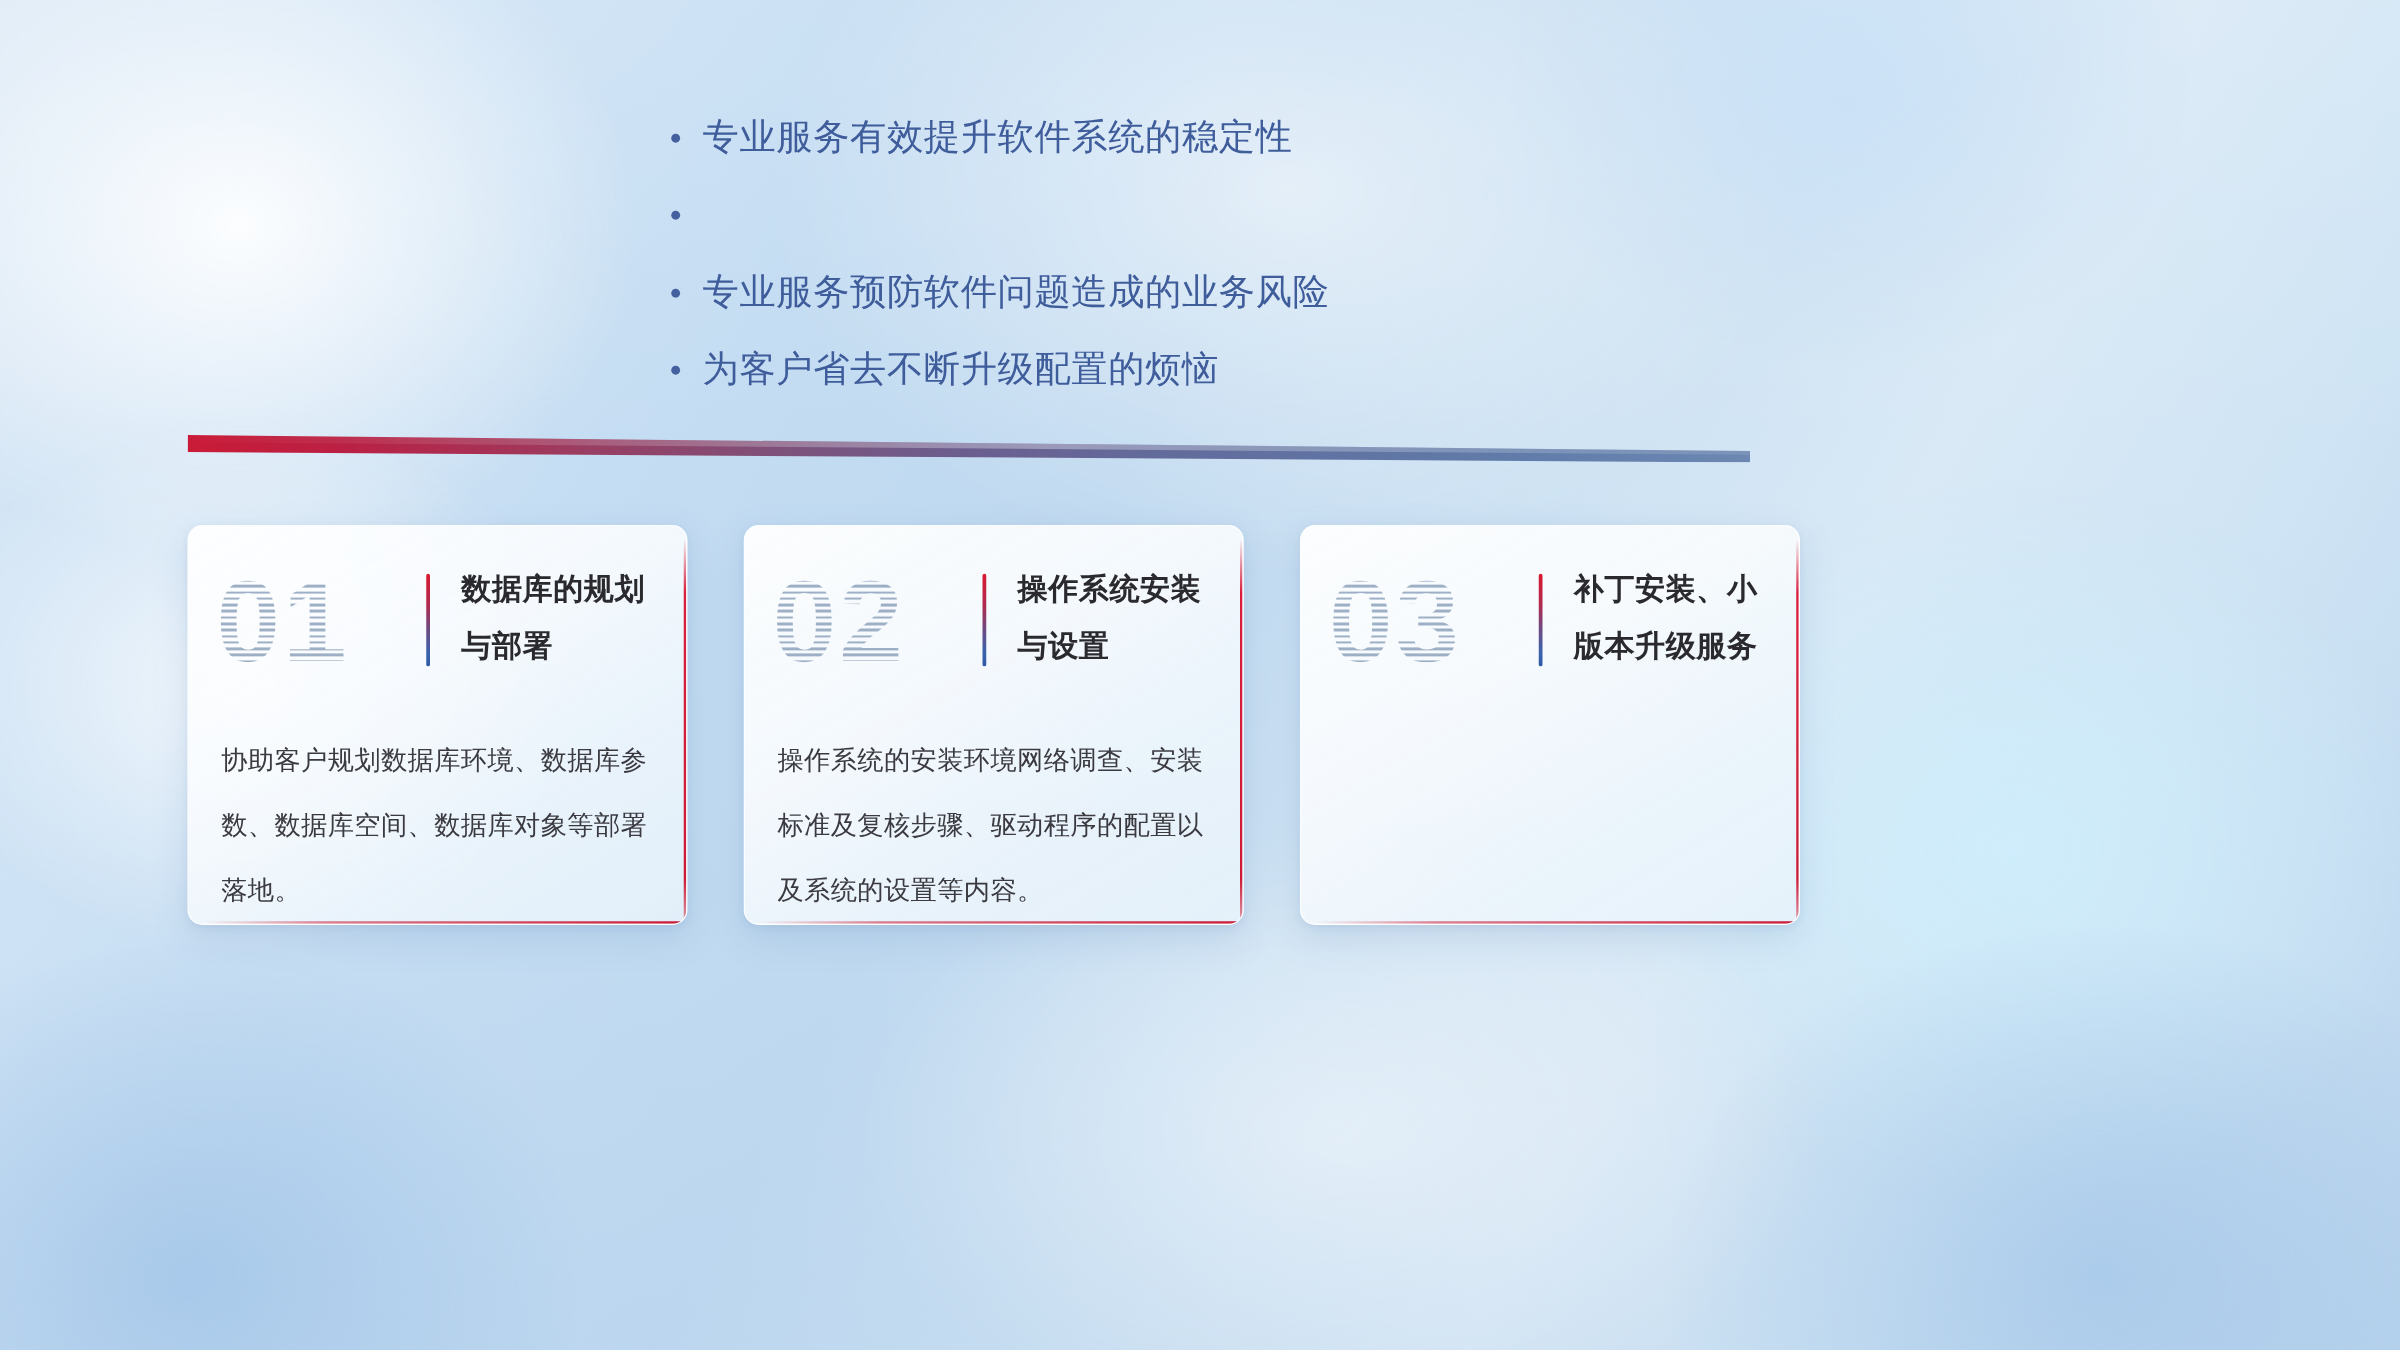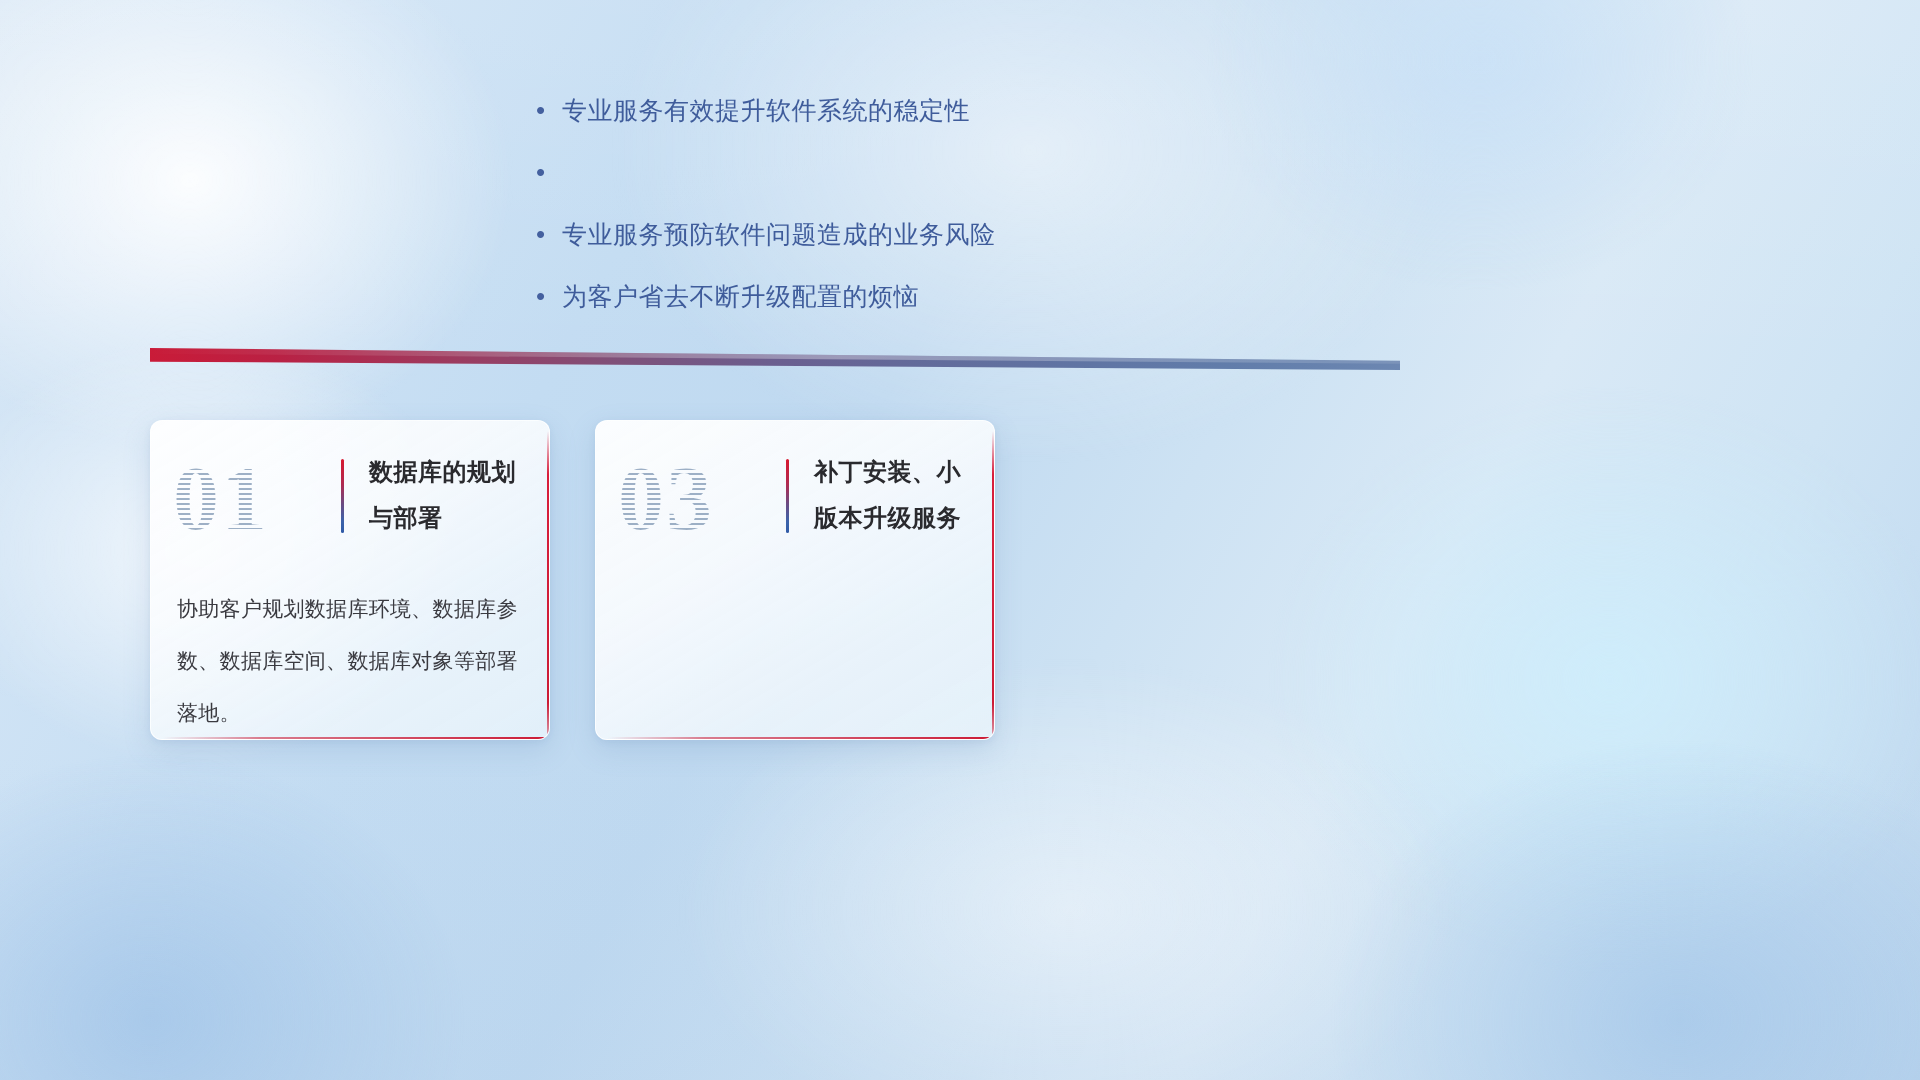--- a/index.html
+++ b/index.html
@@ -72,21 +72,21 @@
   .bullet{
     display:flex;align-items:flex-start;
     margin-bottom:18px;
   }
   .bullet-dot{
     width:26px;flex:0 0 26px;
     color:#44609f;font-size:26px;line-height:44px;
     text-align:left;
   }
   .bullet-text{
-    font-size:25px;line-height:44px;
+    font-size:29px;line-height:44px;
     color:#3f5c9b;
     letter-spacing:0.5px;
     font-weight:500;
   }
 
   
   #divider{
     position:absolute;left:150px;top:348px;width:1250px;height:22px;
   }
   #divider .bar{
@@ -123,21 +123,20 @@
     width:400px;height:320px;
     border-radius:12px;
     background:linear-gradient(150deg,
        rgba(255,255,255,0.94) 0%,
        rgba(250,252,254,0.90) 38%,
        rgba(238,246,252,0.86) 72%,
        rgba(232,243,251,0.84) 100%);
     box-shadow:0 10px 28px rgba(90,130,175,0.18), 0 2px 6px rgba(90,130,175,0.10);
     border:1px solid rgba(255,255,255,0.85);
     overflow:hidden;
-    font-family:Liberation Serif, serif;
   }
   
   .card .accent-r{
     position:absolute;right:0;top:10px;bottom:-1px;width:2.5px;
     background:linear-gradient(180deg, rgba(219,30,60,0) 0%, #d81e3c 14%, #cc1b36 88%, rgba(204,27,54,0.35) 100%);
     border-radius:2px;
   }
   .card .accent-b{
     position:absolute;left:12px;right:0;bottom:0;height:2.5px;
     background:linear-gradient(90deg, rgba(204,27,54,0.0) 0%, rgba(204,27,54,0.55) 25%, #cc1b36 100%);
@@ -232,20 +231,30 @@
     <div class="card-head">
       <div class="card-num">01</div>
       <div class="card-sep"></div>
       <div class="card-title">数据库的规划与部署</div>
     </div>
     <div class="card-body">协助客户规划数据库环境、数据库参数、数据库空间、数据库对象等部署落地。</div>
     <div class="accent-r"></div>
     <div class="accent-b"></div>
   </div>
 
+  <div class="card">
+    <div class="card-head">
+      <div class="card-num">02</div>
+      <div class="card-sep"></div>
+      <div class="card-title">操作系统安装与设置</div>
+    </div>
+    <div class="card-body">操作系统的安装环境网络调查、安装标准及复核步骤、驱动程序的配置以及系统的设置等内容。</div>
+    <div class="accent-r"></div>
+    <div class="accent-b"></div>
+  </div>
 
   <div class="card">
     <div class="card-head">
       <div class="card-num">03</div>
       <div class="card-sep"></div>
       <div class="card-title">补丁安装、小版本升级服务</div>
     </div>
     <div class="accent-r"></div>
     <div class="accent-b"></div>
   </div>

